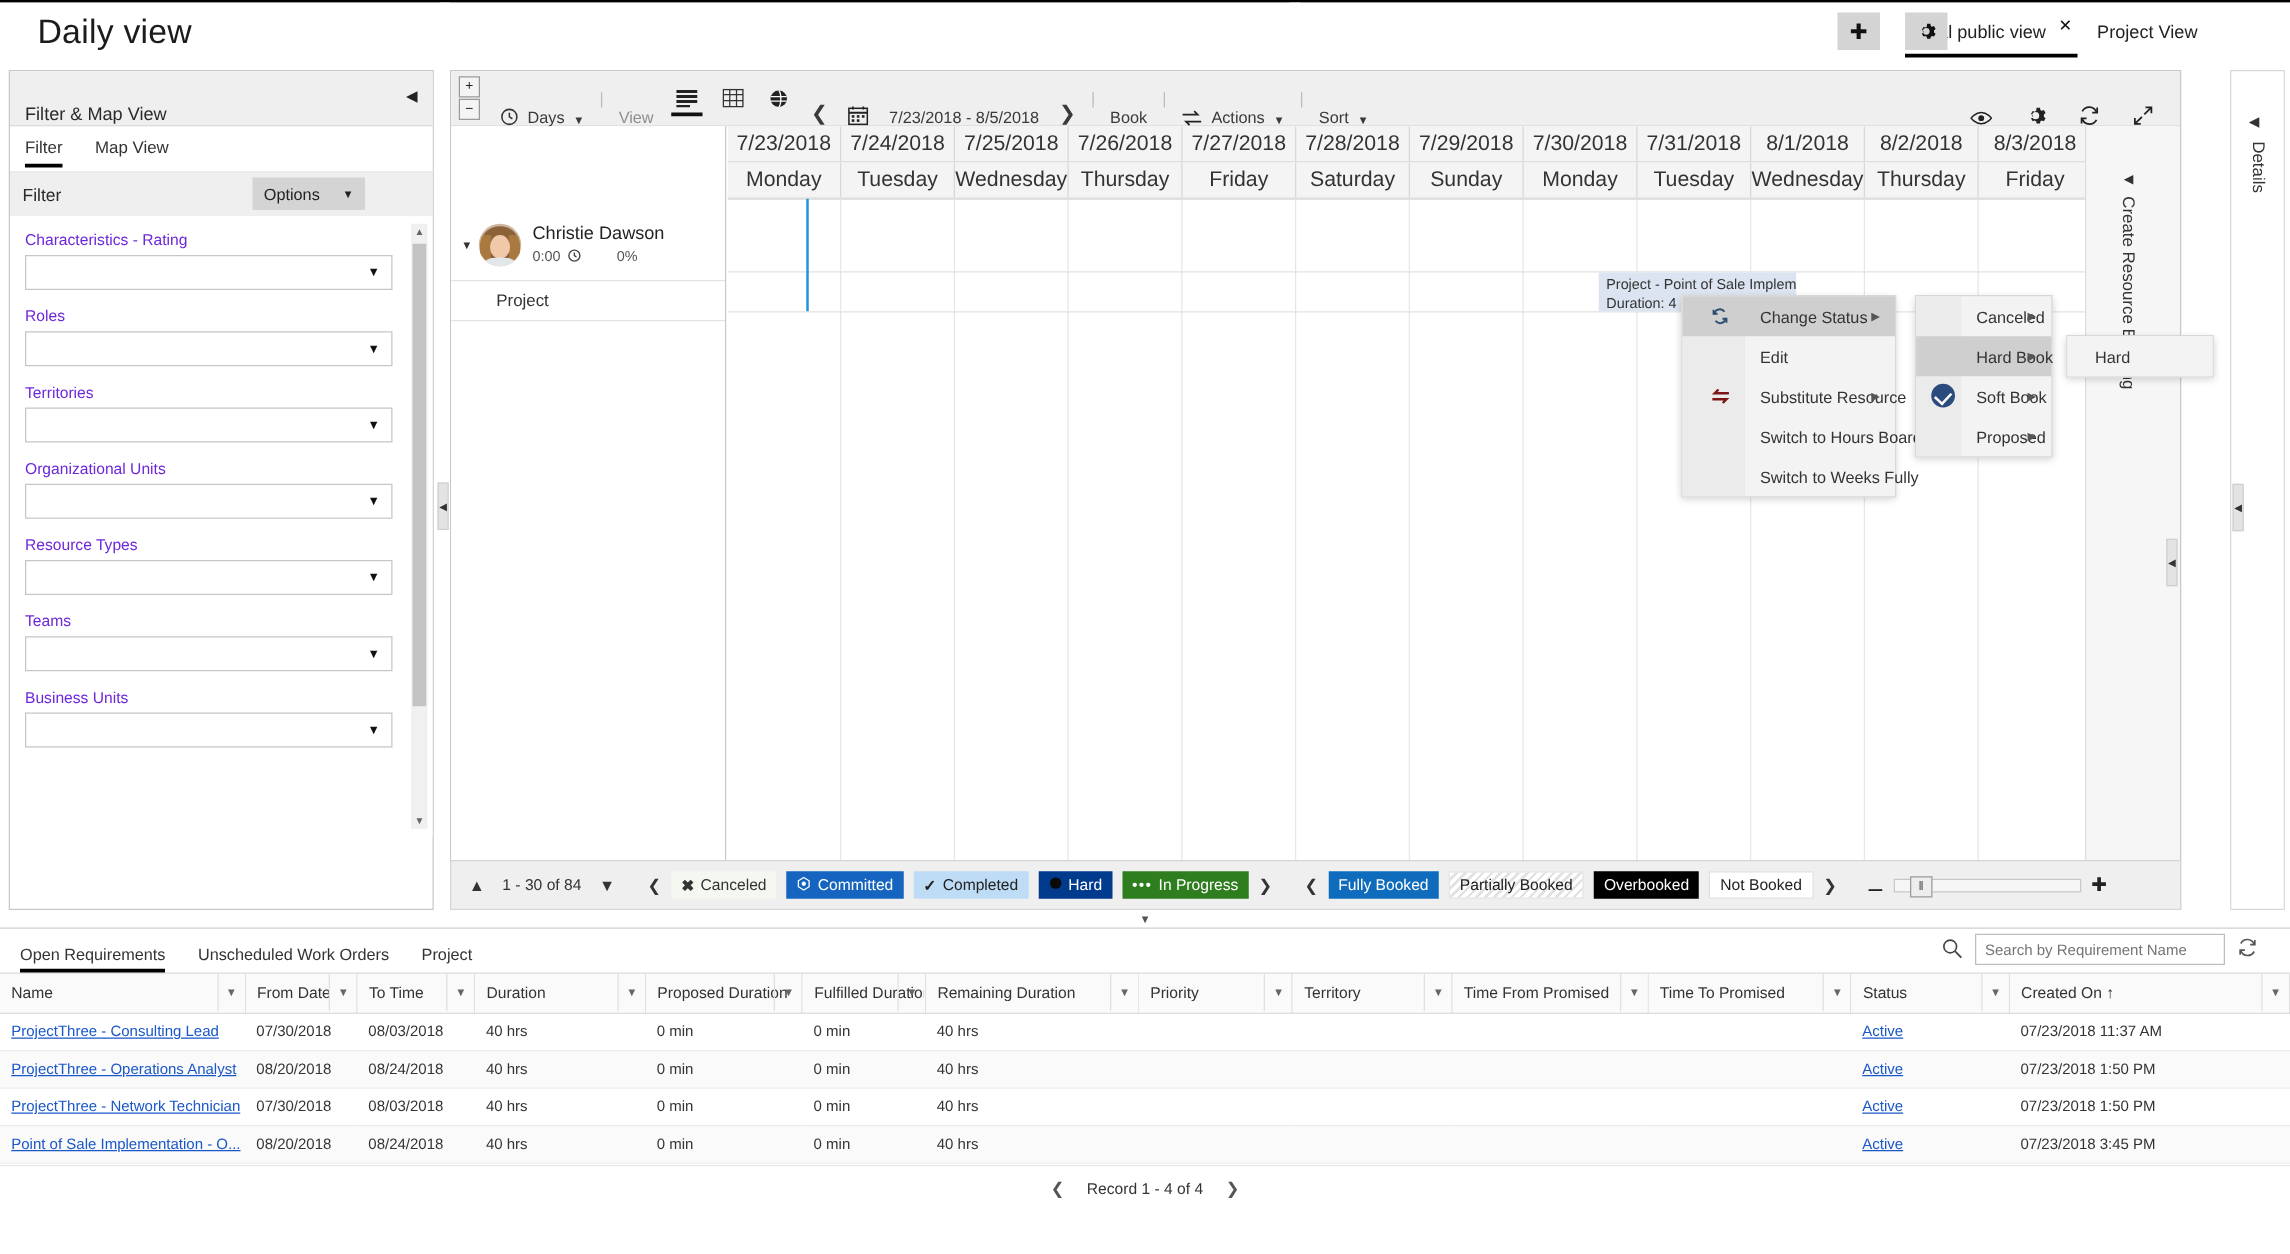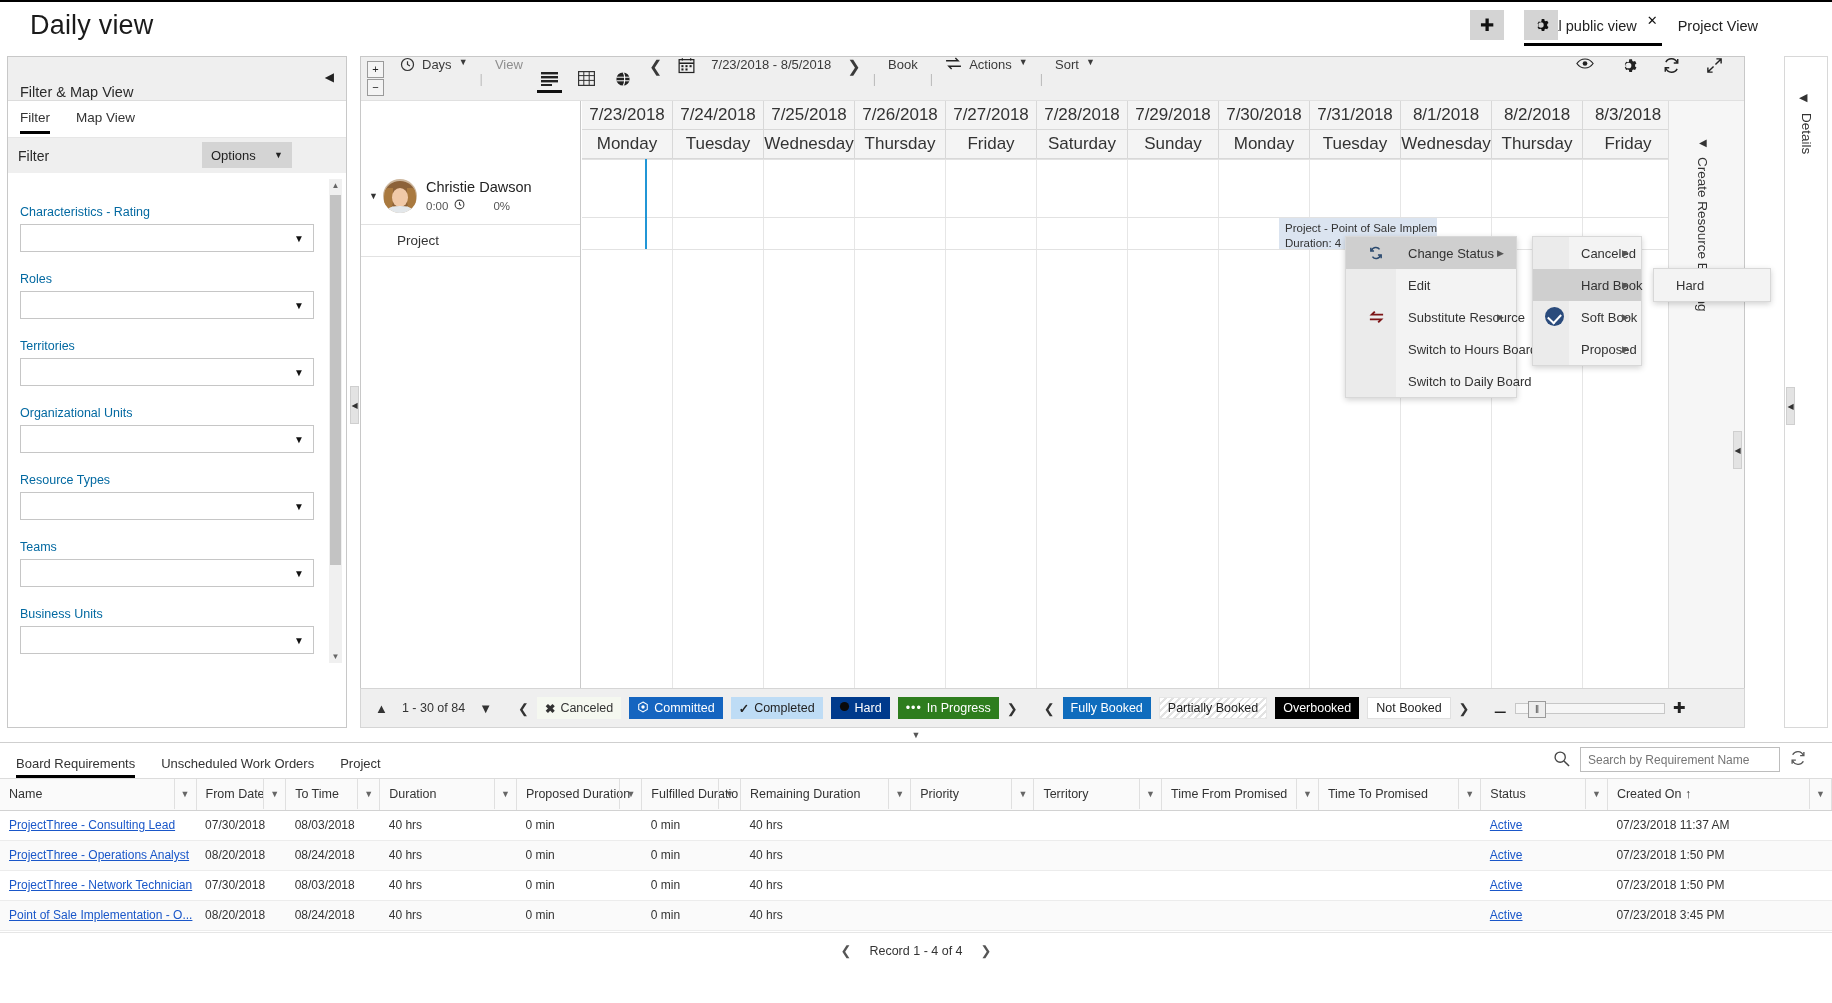--- a/index.html
+++ b/index.html
@@ -62,21 +62,21 @@
   }
   .fp-subhead-label { font-size:14px; color:#2a2a2a; }
   .options-btn {
     position:absolute; right:54px; top:4px; height:26px; min-width:90px; background:#d4d4d4;
     display:flex; align-items:center; justify-content:space-between; padding:0 9px; font-size:13px; color:#222; cursor:pointer;
   }
   .options-btn .caret { margin-left:10px; font-size:9px; }
   .fp-body { position:absolute; left:0; top:116px; right:0; bottom:58px; background:#fff; overflow:hidden; }
   .fp-scrollwrap { position:absolute; left:0; top:0; right:20px; bottom:0; padding:12px 12px 0 12px; }
   .field-group { margin-bottom:14px; }
-  .field-label { font-size:12.5px; color:#0369a1; margin-bottom:5px;margin-top:20px; }
+  .field-label { font-size:12.5px; color:#6d28d9; margin-bottom:5px; }
   .field-select {
     height:28px; border:1px solid #c6c6c6; background:#fff; position:relative; cursor:pointer;
   }
   .field-select .caret { position:absolute; right:9px; top:8px; font-size:10px; color:#111; }
   .fp-vscroll { position:absolute; right:4px; top:6px; width:13px; bottom:6px; background:#f0f0f0; }
   .fp-vscroll .arrow { position:absolute; left:0; width:13px; height:13px; text-align:center; font-size:8px; color:#666; line-height:13px;}
   .fp-vscroll .arrow.up { top:0; }
   .fp-vscroll .arrow.down { bottom:0; }
   .fp-vscroll .thumb { position:absolute; left:1px; width:11px; top:16px; height:370px; background:#c3c3c3; }
   .fp-footer {
@@ -100,21 +100,21 @@
   .sched-toolbar {
     position:absolute; left:0; top:0; right:0; height:44px; background:#efefef;
     display:flex; align-items:center; padding-left:6px; border-bottom:1px solid #e0e0e0;
   }
   .zoom-stack { display:flex; flex-direction:column; margin-right:8px; }
   .zoom-box {
     width:17px; height:17px; border:1px solid #9a9a9a; background:#f4f4f4;
     font-size:11px; line-height:15px; text-align:center; color:#222; cursor:pointer;
   }
   .zoom-box + .zoom-box { margin-top:1px; }
-  .tb-item { display:flex; align-items:flex-start; font-size:13px; color:#3a3a3a; padding:0 8px; cursor:pointer; height:44px; }
+  .tb-item { display:flex; align-items:flex-end; font-size:13px; color:#3a3a3a; padding:0 8px; cursor:pointer; height:44px; }
   .tb-item.muted { color:#8e8e8e; cursor:default; }
   .tb-sep { color:#bdbdbd; padding:0 4px; }
   .tb-icon { display:inline-flex; align-items:center; justify-content:center; }
   .tb-caret { font-size:9px; margin-left:7px; }
   .tb-toggle { position:relative; padding:0 10px; height:44px; display:flex; align-items:center; cursor:pointer; }
   .tb-toggle.active::after { content:""; position:absolute; left:6px; right:6px; bottom:8px; height:3px; background:#111; }
   .tb-right { position:absolute; right:8px; top:0; height:44px; display:flex; align-items:center; }
   .tb-right .tb-item { padding:0 13px; }
 
   .sched-body { position:absolute; left:0; top:44px; right:0; bottom:0; }
@@ -714,21 +714,21 @@
             <path d="M16 4.5H4l3.2-3.2M2 9.5h12l-3.2 3.2" stroke="#7d1416" stroke-width="2" fill="none"></path>
           </svg>
         </span>
         <span>Substitute Resource</span>
         <span class="sub-arrow">▶</span>
       </div>
       <div class="ctx-item">
         <span>Switch to Hours Board</span>
       </div>
       <div class="ctx-item">
-        <span>Switch to Daily Board</span>
+        <span>Switch to Weeks Fully</span>
       </div>
     </div>
   </div>
 
   <div class="ctx ctx2" style="left:1532px; top:236px; width:110px;">
     <div class="ctx-gutter-strip" style="width:36px;"></div>
     <div class="ctx-inner">
       <div class="ctx-item">
         <span>Canceled</span>
         <span class="sub-arrow">▶</span>
@@ -754,21 +754,21 @@
     <div class="ctx-inner">
       <div class="ctx-item" style="background:#f3f3f3;">
         <span>Hard</span>
       </div>
     </div>
   </div>
 
   <div class="bottom-pane">
     <div class="bg-tabs">
       <div class="bg-tab active">
-        <span>Board Requirements</span>
+        <span>Open Requirements</span>
       </div>
       <div class="bg-tab">
         <span>Unscheduled Work Orders</span>
       </div>
       <div class="bg-tab">
         <span>Project</span>
       </div>
 
       <div class="bg-search">
         <span>

